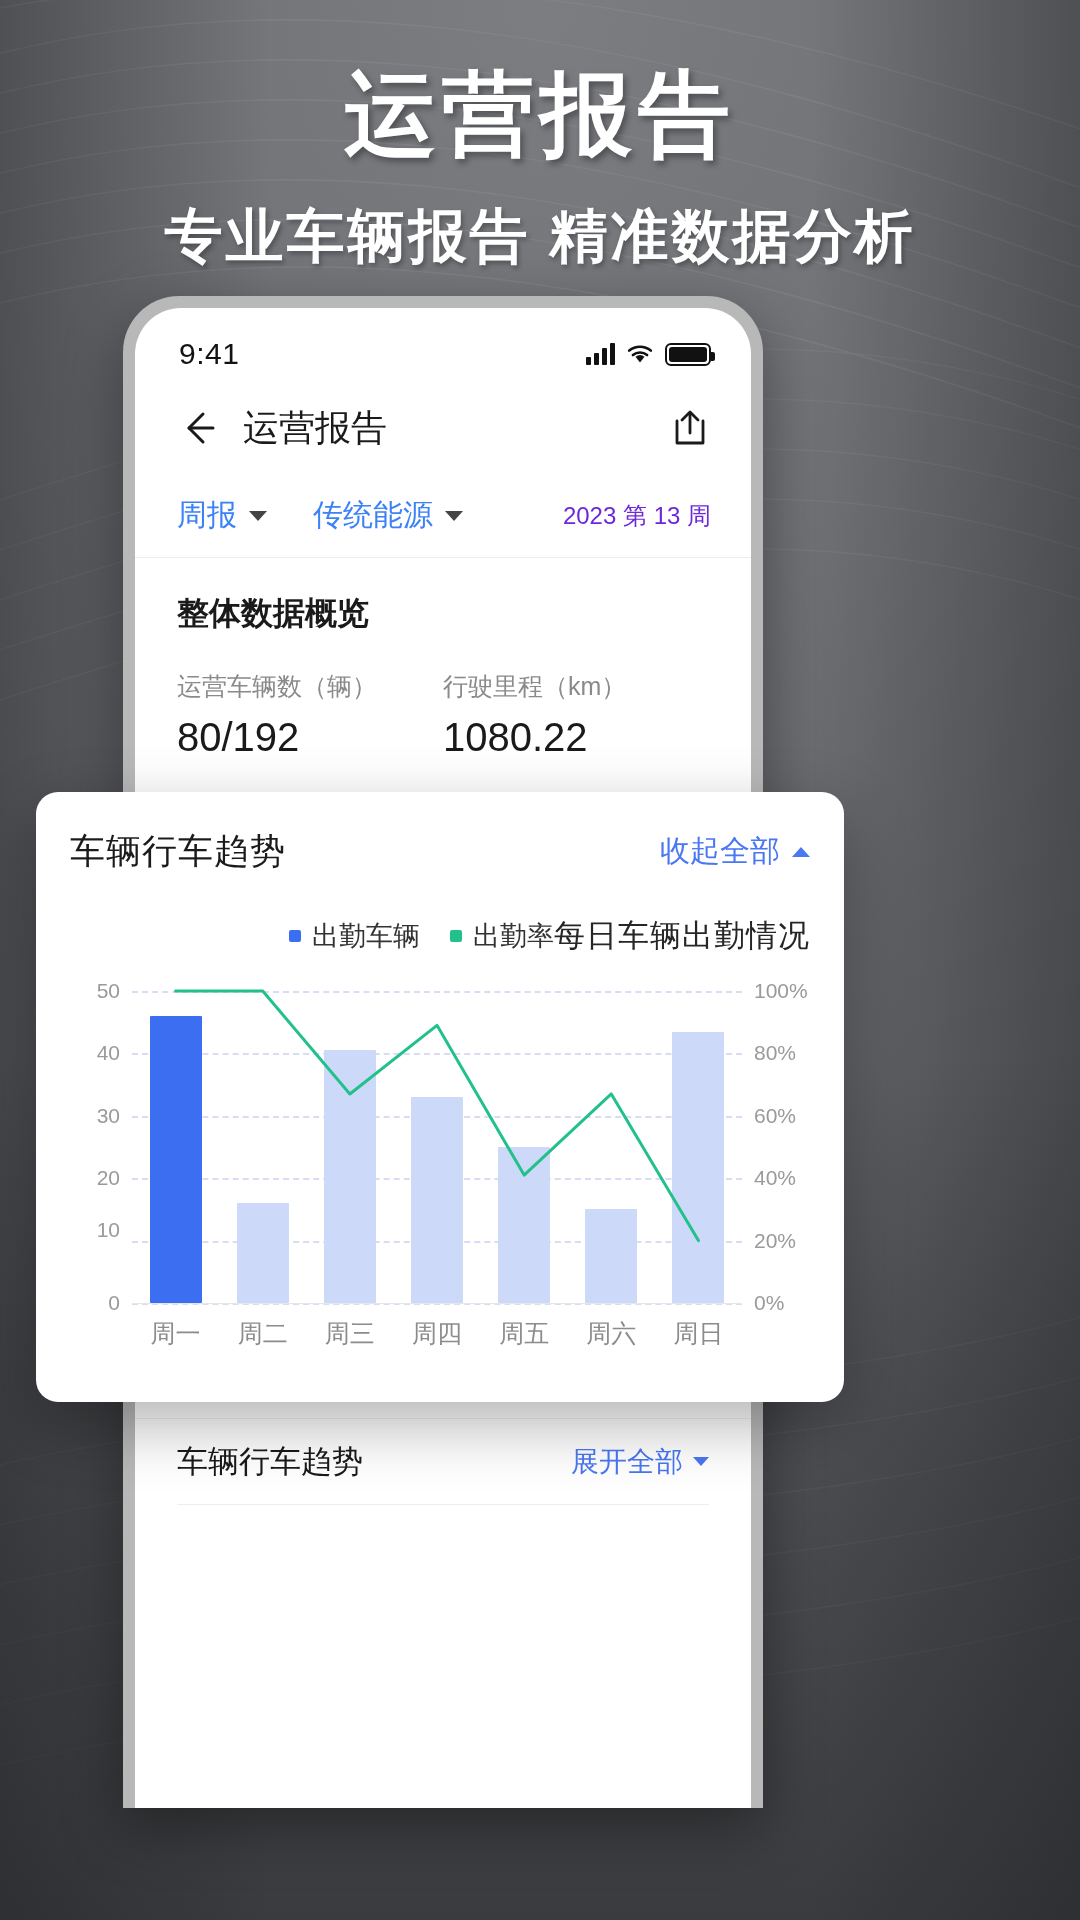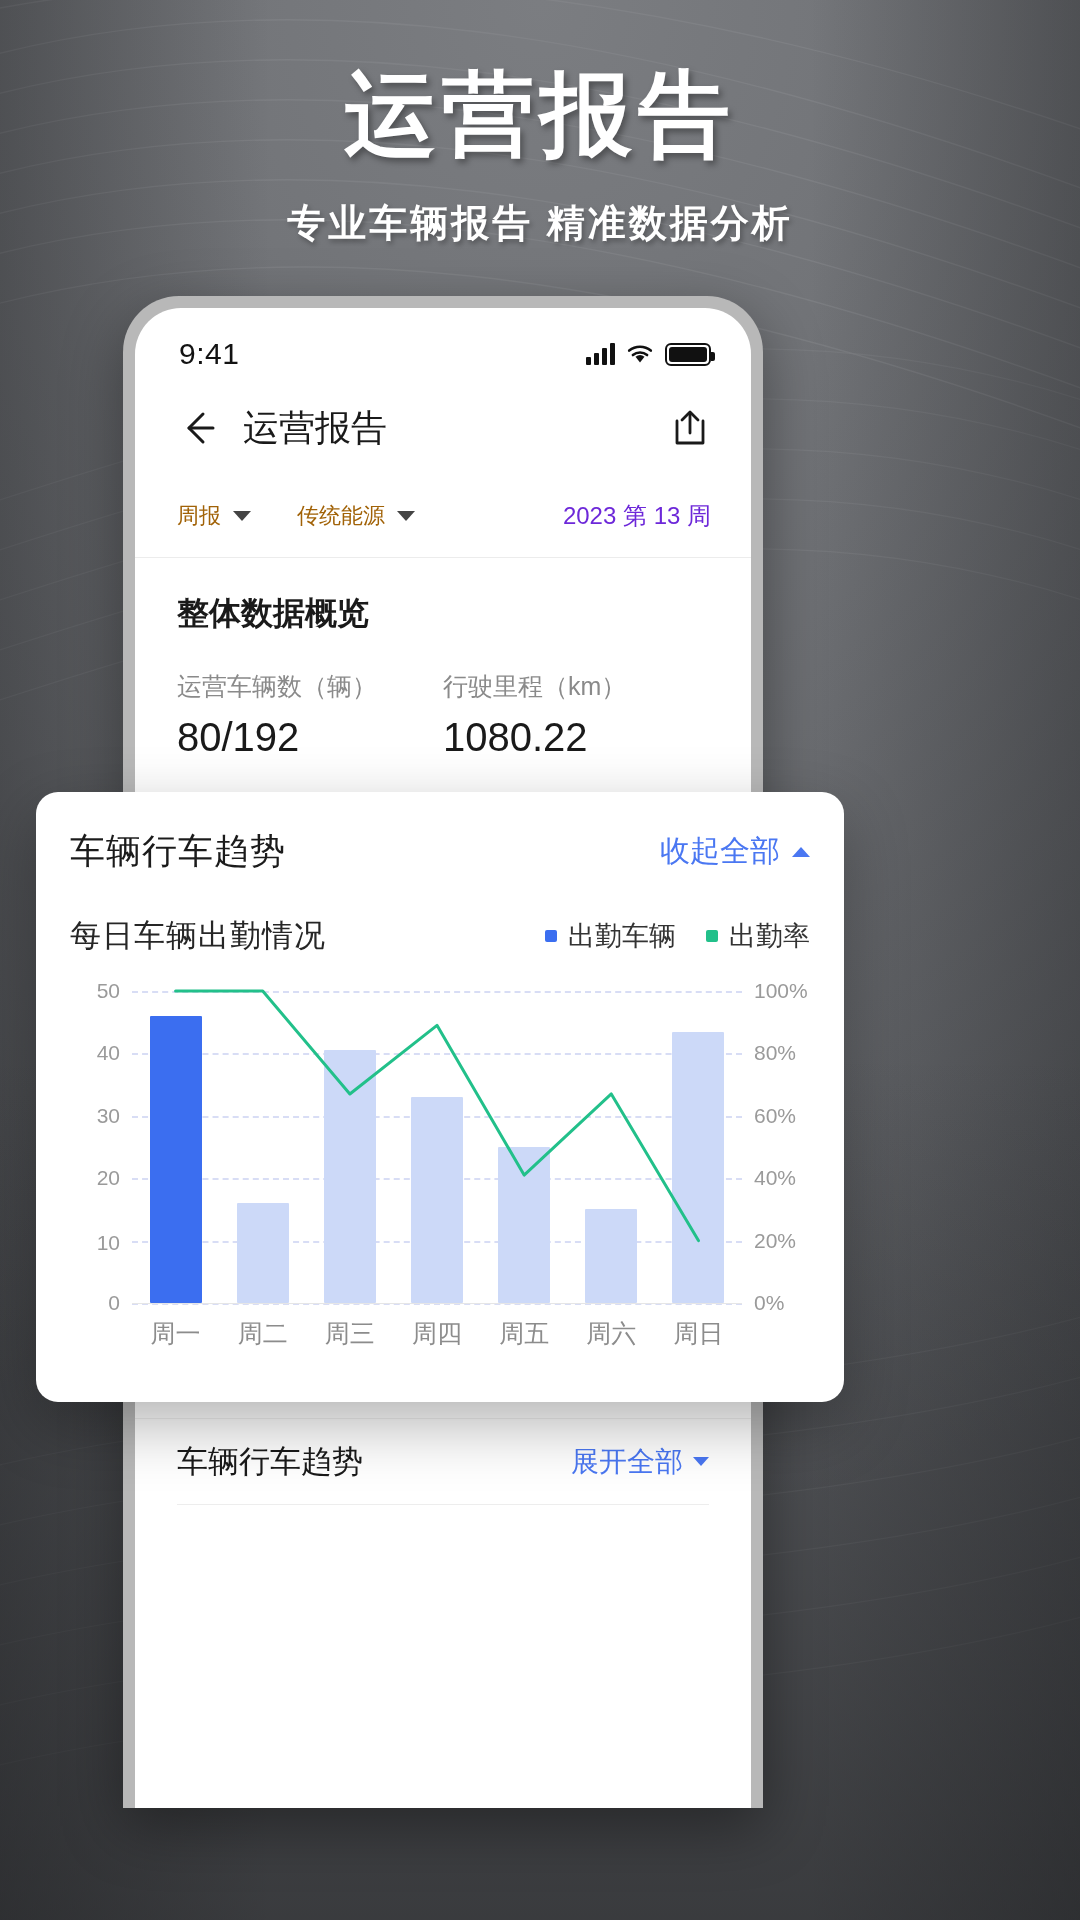--- a/index.html
+++ b/index.html
@@ -31,21 +31,21 @@
     margin-top: 62px;
     font-size: 92px;
     font-weight: 700;
     color: #ffffff;
     letter-spacing: 6px;
     text-shadow: 3px 4px 6px rgba(0,0,0,.35);
     line-height: 1.15;
   }
   #hero-sub {
     margin-top: 30px;
-    font-size: 38px;
+    font-size: 58px;
     font-weight: 700;
     color: #ffffff;
     letter-spacing: 3px;
     text-shadow: 2px 3px 5px rgba(0,0,0,.3);
   }
 
   
   #phone {
     position: absolute;
     left: 123px; top: 296px;
@@ -97,21 +97,21 @@
   }
   #nav-share { width: 42px; height: 42px; flex: 0 0 auto; }
 
   
   #filterbar {
     height: 84px; display: flex; align-items: center;
     padding: 0 40px 0 42px; border-bottom: 1px solid #ececec;
   }
   .filter-chip { display: flex; align-items: center; gap: 12px; }
   .filter-chip + .filter-chip { margin-left: 46px; }
-  .filter-chip span { font-size: 22px; color: #a16207; }
+  .filter-chip span { font-size: 30px; color: #3b82f6; }
   .caret-down {
     width: 0; height: 0; border-left: 9px solid transparent;
     border-right: 9px solid transparent; border-top: 10px solid #444;
   }
   #filter-week { margin-left: auto; font-size: 24px; color: #6d28d9; }
 
   
   #overview { padding: 34px 42px 0 42px; }
   #overview-title { font-size: 32px; color: #1a1a1a; font-weight: 700; }
   .stat-grid { display: flex; margin-top: 34px; }
@@ -310,31 +310,31 @@
 <div id="chart-card">
   <div id="chart-card-head">
     <div id="chart-card-title">车辆行车趋势</div>
     <div id="chart-card-toggle">
       <span>收起全部</span>
       <i class="caret-up"></i>
     </div>
   </div>
 
   <div id="chart-sub-row">
-    <div id="chart-subtitle">每日车辆出勤情况</div>
     <div id="chart-legend">
       <div class="legend-item">
         <span class="legend-dot" id="legend-dot-0" style="background: rgb(59, 110, 240);"></span>
         <span>出勤车辆</span>
       </div>
       <div class="legend-item">
         <span class="legend-dot" id="legend-dot-1" style="background: rgb(34, 192, 138);"></span>
         <span>出勤率</span>
       </div>
     </div>
+    <div id="chart-subtitle">每日车辆出勤情况</div>
   </div>
 
   <div id="plot-wrap">
     <div id="plot">
       <div id="gridlines">
           <div class="gridline" style="top: 312px;"></div>
           <div class="gridline" style="top: 249.6px;"></div>
           <div class="gridline" style="top: 187.2px;"></div>
           <div class="gridline" style="top: 124.8px;"></div>
           <div class="gridline" style="top: 62.4px;"></div>
@@ -361,21 +361,21 @@
           </div>
           <div class="bar-slot">
             <div class="bar" style="height: 271.44px; background: rgb(204, 217, 248);"></div>
           </div>
         </div>
       <svg id="line-svg" preserveAspectRatio="none" viewBox="0 0 610 312">
           <polyline points="43.57,0.00 130.71,0.00 217.86,102.96 305.00,34.32 392.14,184.08 479.29,102.96 566.43,249.60" fill="none" stroke="#22c08a" stroke-width="3" stroke-linejoin="round" stroke-linecap="round"></polyline>
         </svg>
       <div id="ylabels-left">
           <div class="axis-label-left" style="top: 312px;">0</div>
-          <div class="axis-label-left" style="top: 252px; text-align: right;">10</div>
+          <div class="axis-label-left" style="top: 239px; text-align: right;">10</div>
           <div class="axis-label-left" style="top: 187.2px;">20</div>
           <div class="axis-label-left" style="top: 124.8px; margin-left: 31px;">30</div>
           <div class="axis-label-left" style="top: 62.4px;">40</div>
           <div class="axis-label-left" style="top: 0px;">50</div>
         </div>
       <div id="ylabels-right">
           <div class="axis-label-right" style="top: 312px;">0%</div>
           <div class="axis-label-right" style="top: 249.6px;">20%</div>
           <div class="axis-label-right" style="top: 187.2px;">40%</div>
           <div class="axis-label-right" style="top: 124.8px;">60%</div>

